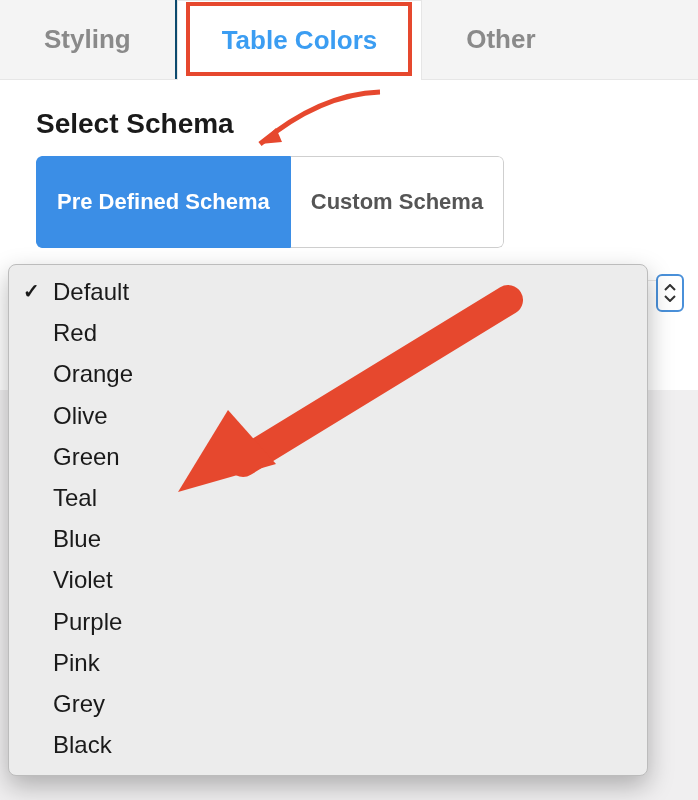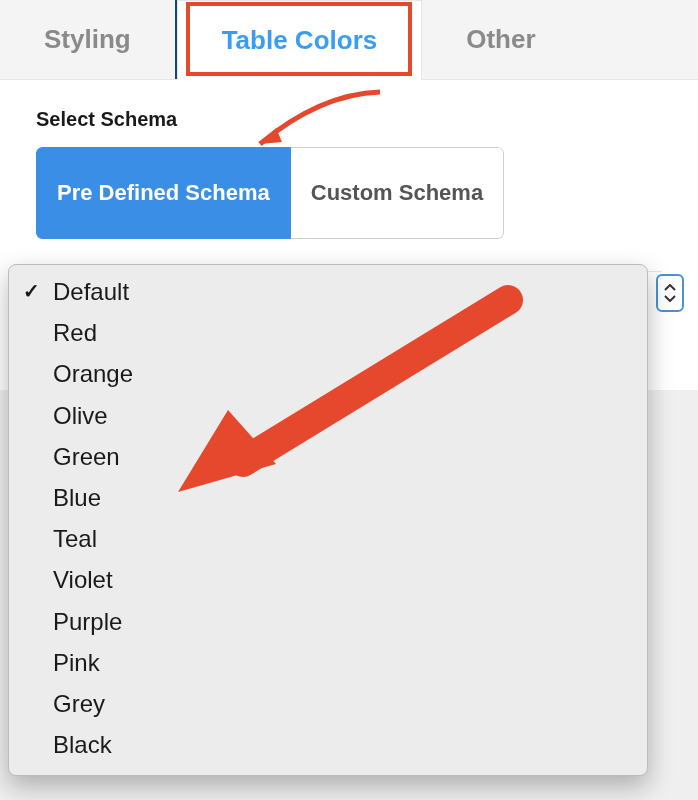--- a/index.html
+++ b/index.html
@@ -49,21 +49,21 @@
       border: 4px solid #e6482e;
       pointer-events: none;
     }
 
     
     .content {
       padding: 28px 36px 0 36px;
       background: #ffffff;
     }
     .section-label {
-      font-size: 20px;
+      font-size: 28px;
       font-weight: 700;
       color: #1a1a1a;
       margin-bottom: 16px;
     }
 
     
     .btn-group {
       display: inline-flex;
       border-radius: 6px;
       overflow: hidden;
@@ -222,25 +222,25 @@
   <div class="dropdown-option">
     <span class="check-slot"></span>
     <span>Olive</span>
   </div>
   <div class="dropdown-option">
     <span class="check-slot"></span>
     <span>Green</span>
   </div>
   <div class="dropdown-option">
     <span class="check-slot"></span>
+    <span>Teal</span>
+  </div>
+  <div class="dropdown-option">
+    <span class="check-slot"></span>
     <span>Blue</span>
-  </div>
-  <div class="dropdown-option">
-    <span class="check-slot"></span>
-    <span>Teal</span>
   </div>
   <div class="dropdown-option">
     <span class="check-slot"></span>
     <span>Violet</span>
   </div>
   <div class="dropdown-option">
     <span class="check-slot"></span>
     <span>Purple</span>
   </div>
   <div class="dropdown-option">

